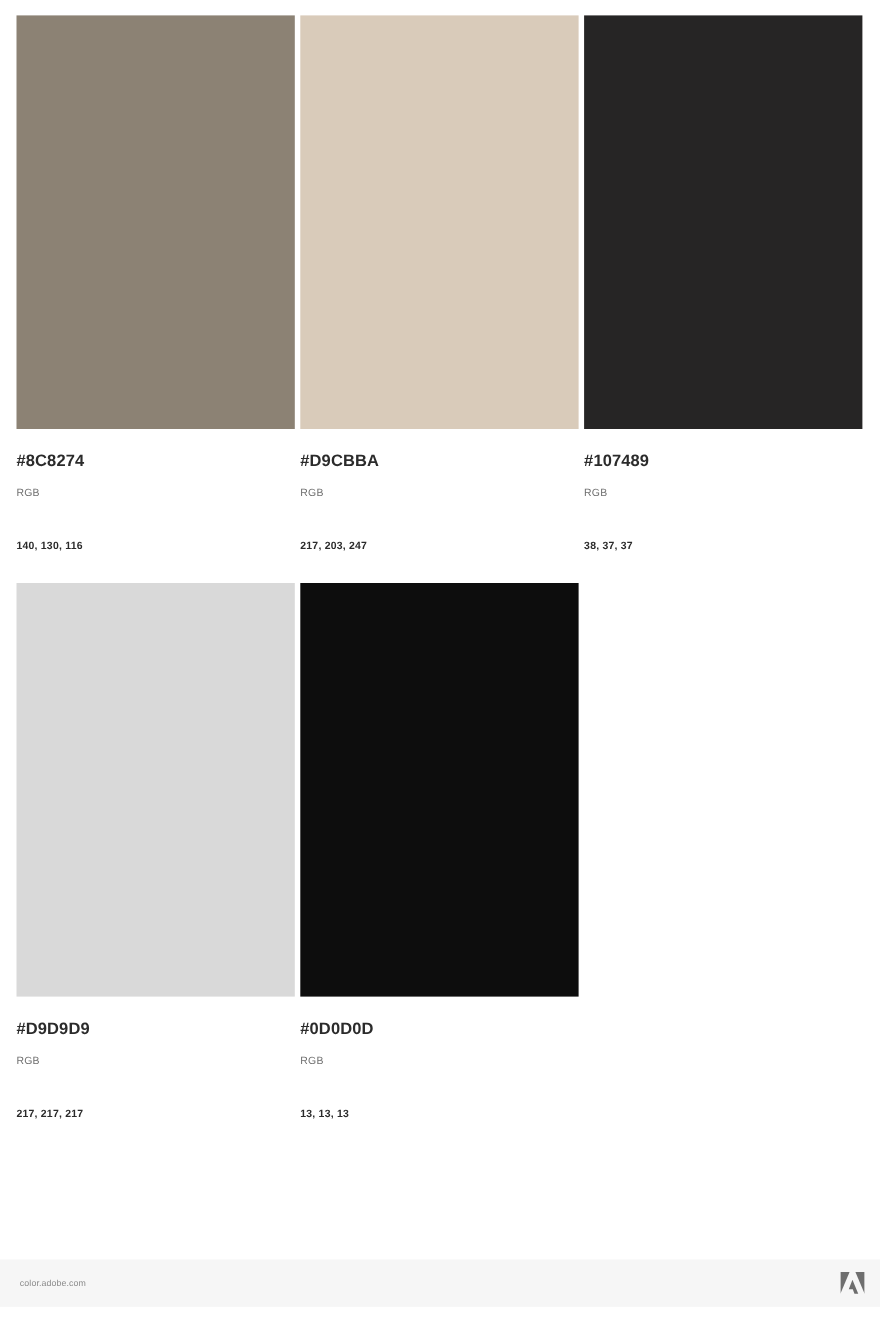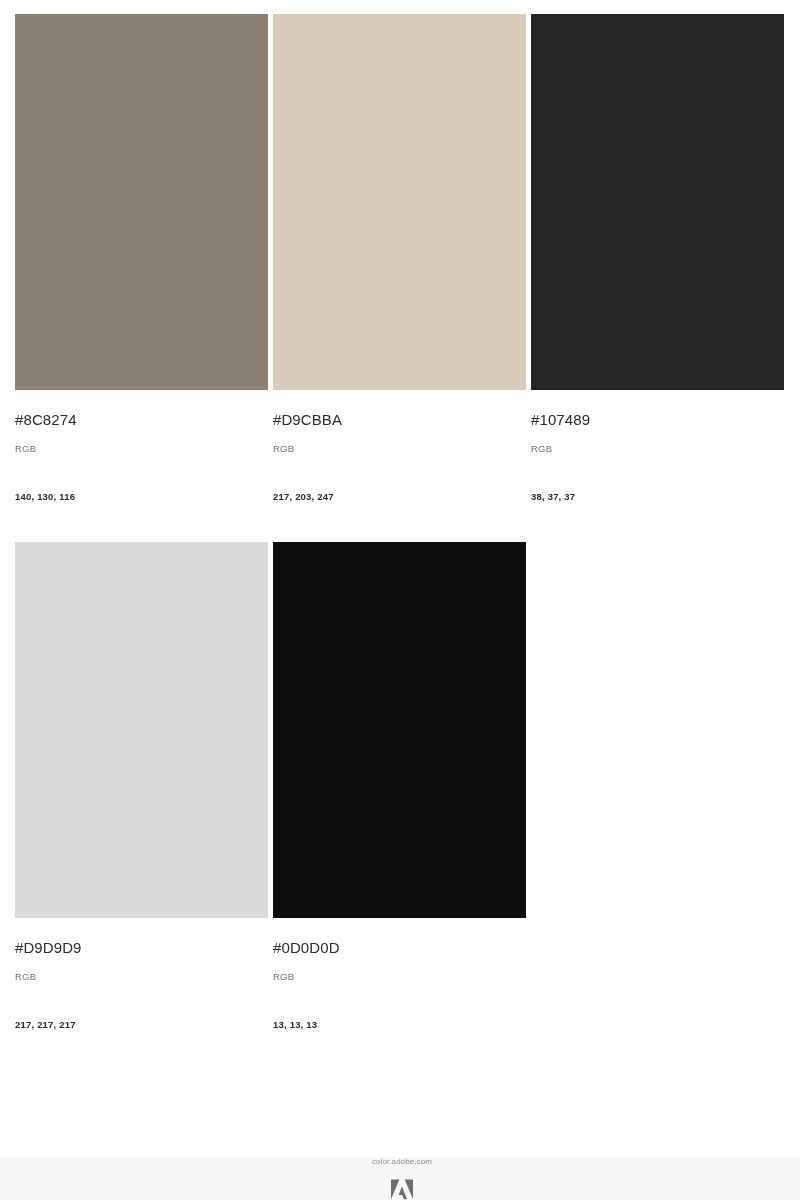--- a/index.html
+++ b/index.html
@@ -30,21 +30,21 @@
     width: 771px;
   }
 
   .swatch-row {
     display: flex;
     flex-direction: row;
     align-items: flex-start;
   }
 
   .swatch-row + .swatch-row {
-    margin-top: 40px;
+    margin-top: 28px;
   }
 
   .swatch-cell {
     width: 253px;
     margin-right: 5px;
     display: flex;
     flex-direction: column;
   }
 
   .swatch-chip {
@@ -52,21 +52,21 @@
     height: 376px;
     display: block;
   }
 
   .swatch-info {
     padding-top: 22px;
   }
 
   .swatch-hex {
     font-size: 15px;
-    font-weight: normal;
+    font-weight: bold;
     color: #2b2b2b;
     letter-spacing: 0.1px;
     line-height: 1;
     margin: 0 0 17px 0;
   }
 
   .swatch-rgb-line {
     display: flex;
     flex-direction: column;
     align-items: baseline;
@@ -85,30 +85,29 @@
   .rgb-value {
     font-size: 9.5px;
     font-weight: bold;
     color: #2b2b2b;
     letter-spacing: 0.2px;
   }
 
   .page-footer {
     position: absolute;
     left: 0;
-    bottom: 0;
+    bottom: 12px;
     width: 800px;
     height: 43px;
     background: #f6f6f6;
     display: flex;
     align-items: center;
     justify-content: space-between;
     box-sizing: border-box;
     padding: 0 14px 0 18px;
-    flex-direction: column;
   }
 
   .footer-url {
     font-size: 8px;
     color: #8a8a8a;
     letter-spacing: 0.1px;
   }
 
   .adobe-logo {
     width: 22px;

